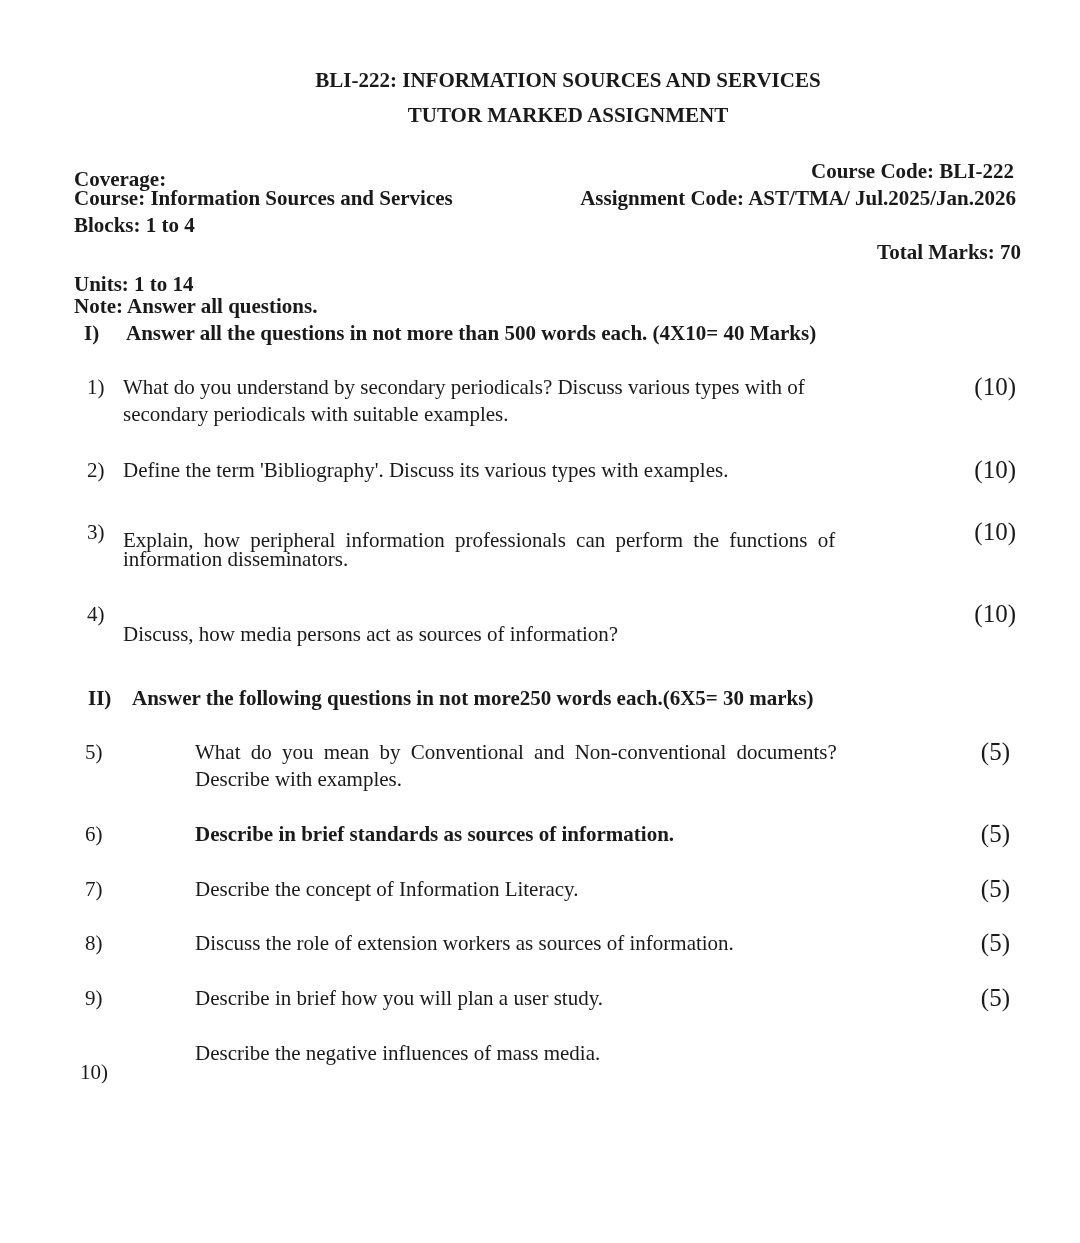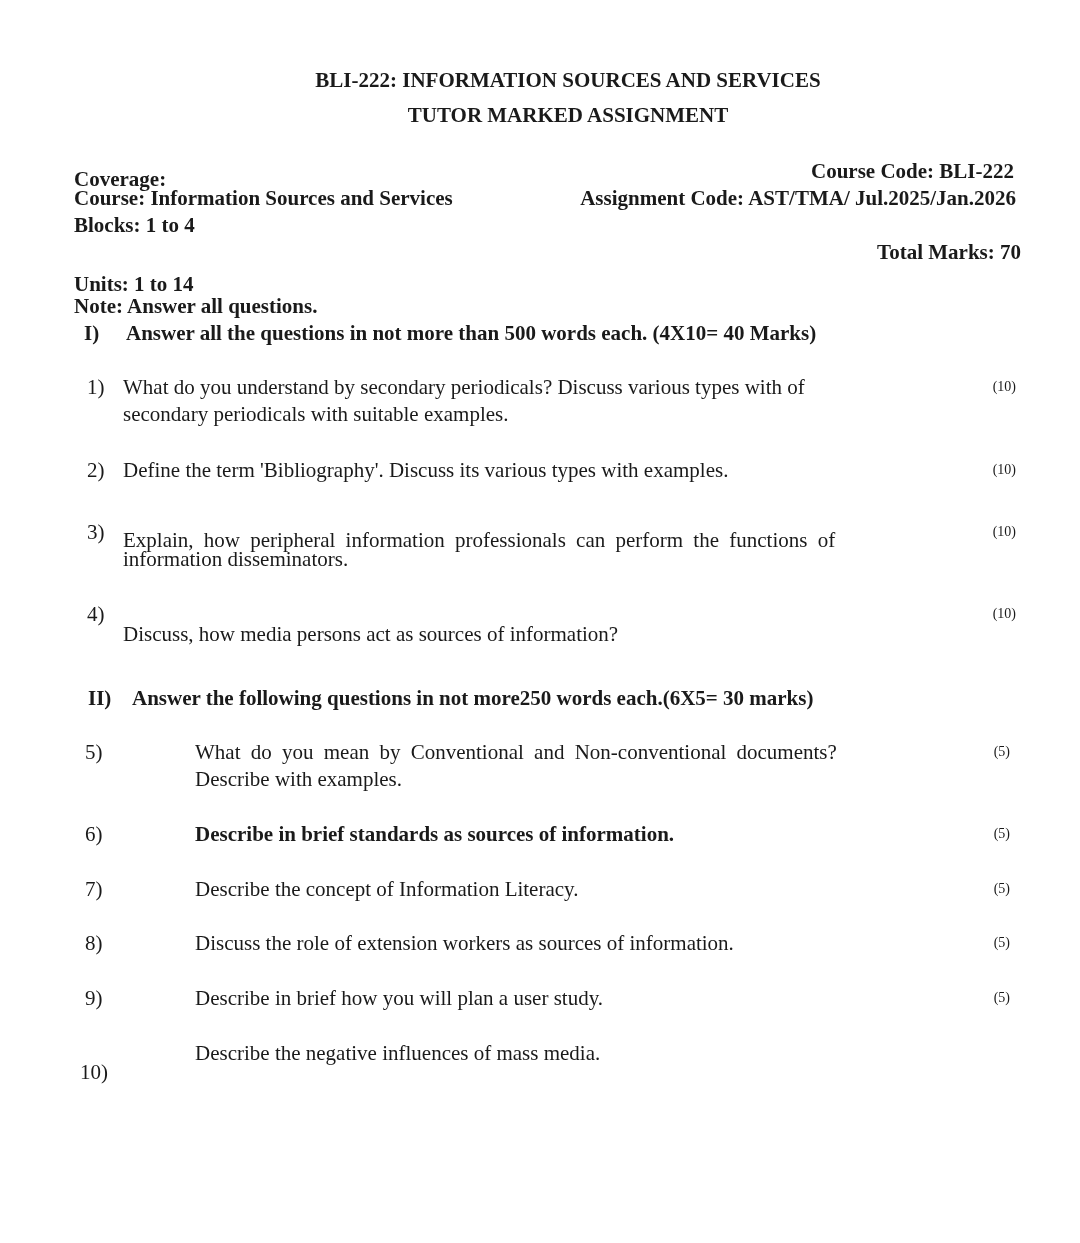--- a/index.html
+++ b/index.html
@@ -2,21 +2,21 @@
 <html><head>
   <meta charset="utf-8">
   <style>
     html, body { margin:0; padding:0; background:#ffffff; }
     body { width:1080px; height:1243px; position:relative; overflow:hidden;
            font-family:"Liberation Serif", "DejaVu Serif", serif; color:#1a1a1a; }
     .abs { position:absolute; white-space:nowrap; }
     .title { font-size:21px; font-weight:bold; left:0; width:1136px; text-align:center; }
     .meta { font-size:21px; font-weight:bold; }
     .q { font-size:21px; line-height:26px; }
-    .mark { font-size:14px; }
+    .mark { font-size:25px; }
   </style>
 </head>
 <body>
 
 <div class="abs title" style="top:68px;">BLI-222: INFORMATION SOURCES AND SERVICES</div>
 <div class="abs title" style="top:103px;">TUTOR MARKED ASSIGNMENT</div>
 
 <div class="abs meta" style="left:74px; top:159px;margin-top:8px;">Coverage:</div>
 <div class="abs meta" style="right:66px; top:159px;">Course Code: BLI-222</div>
 <div class="abs meta" style="left:74px; top:186px;">Course: Information Sources and Services</div>

